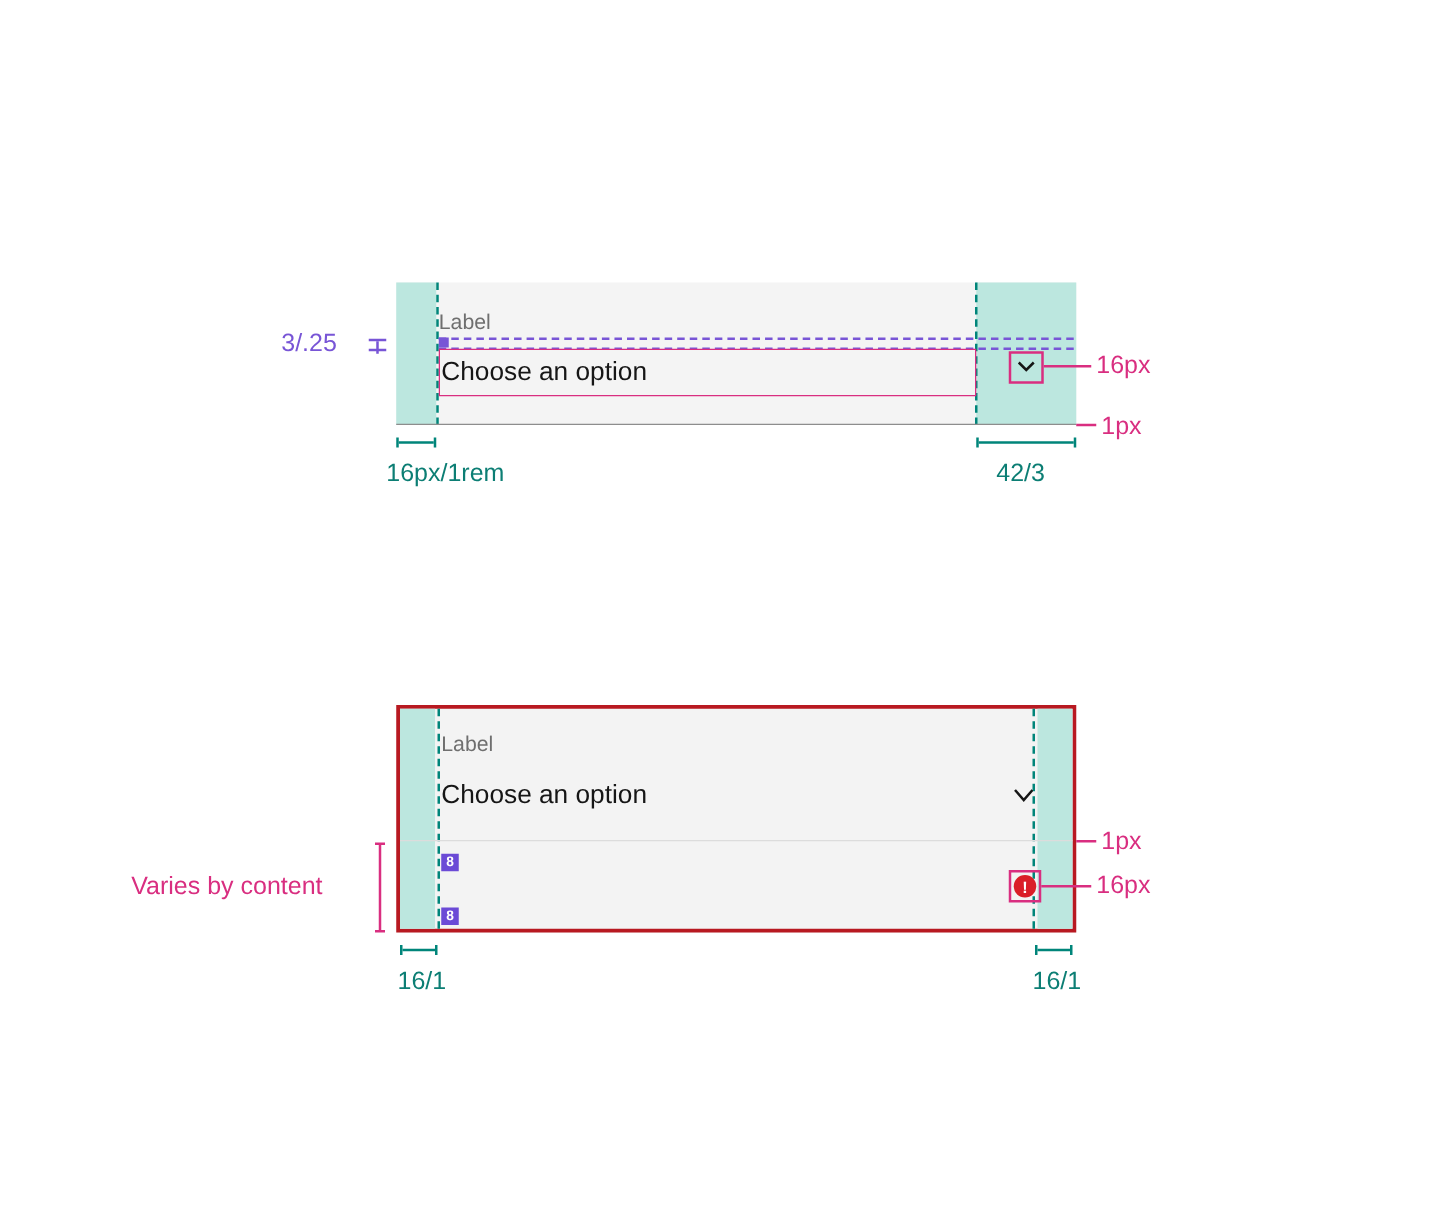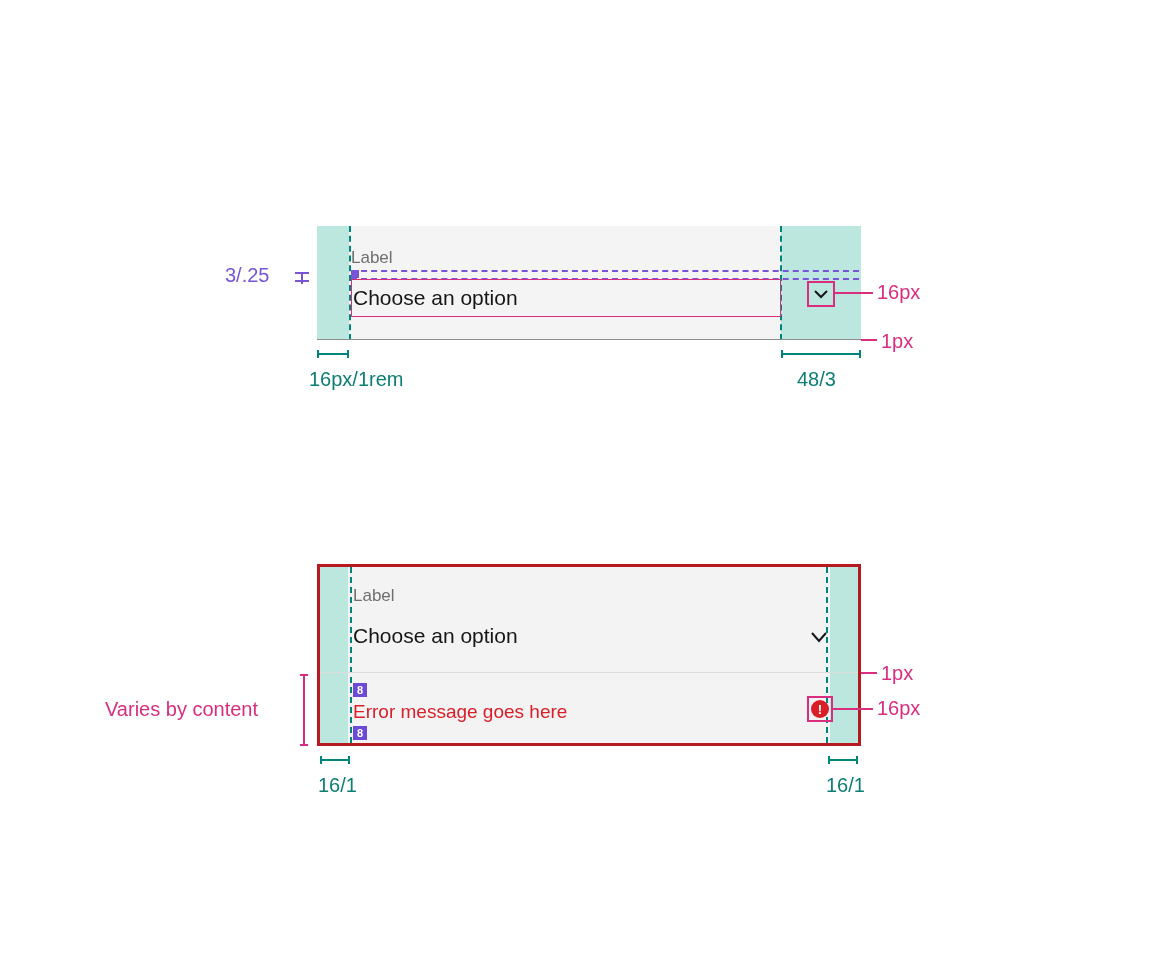--- a/index.html
+++ b/index.html
@@ -149,21 +149,21 @@
   <div class="cb1"></div>
   <span class="cb1t">1px</span>
 </div>
 
 <div class="hbracket abs" style="left:317px; top:350px;">
   <div class="bar" style="left:0; width:32px;"></div>
   <span class="txt" style="left:-8px; top:18px;">16px/1rem</span>
 </div>
 <div class="hbracket abs" style="left:781px; top:350px;">
   <div class="bar" style="left:0; width:80px;"></div>
-  <span class="txt" style="left:16px; top:18px;">48/3</span>
+  <span class="txt" style="left:16px; top:18px;">42/3</span>
 </div>
 
 <div class="abs d2">
   <div class="frame"></div>
   <div class="mint-l"></div>
   <div class="mint-r"></div>
   <div class="dash l"></div>
   <div class="dash r"></div>
 
   <span class="lbl">Label</span>
@@ -171,21 +171,20 @@
 
   <span class="chev">
     <svg viewBox="0 0 16 12">
         <polyline points="1 2 8 10 15 2"></polyline>
       </svg>
   </span>
 
   <div class="rule"></div>
 
   <div class="tag8 t">8</div>
-  <span class="err">Error message goes here</span>
   <div class="tag8 b">8</div>
 
   <div class="warn-box">
     <span class="circ">!</span>
   </div>
 
   <div class="cb1"></div>
   <span class="cb1t">1px</span>
   <div class="cb16"></div>
   <span class="cb16t">16px</span>

